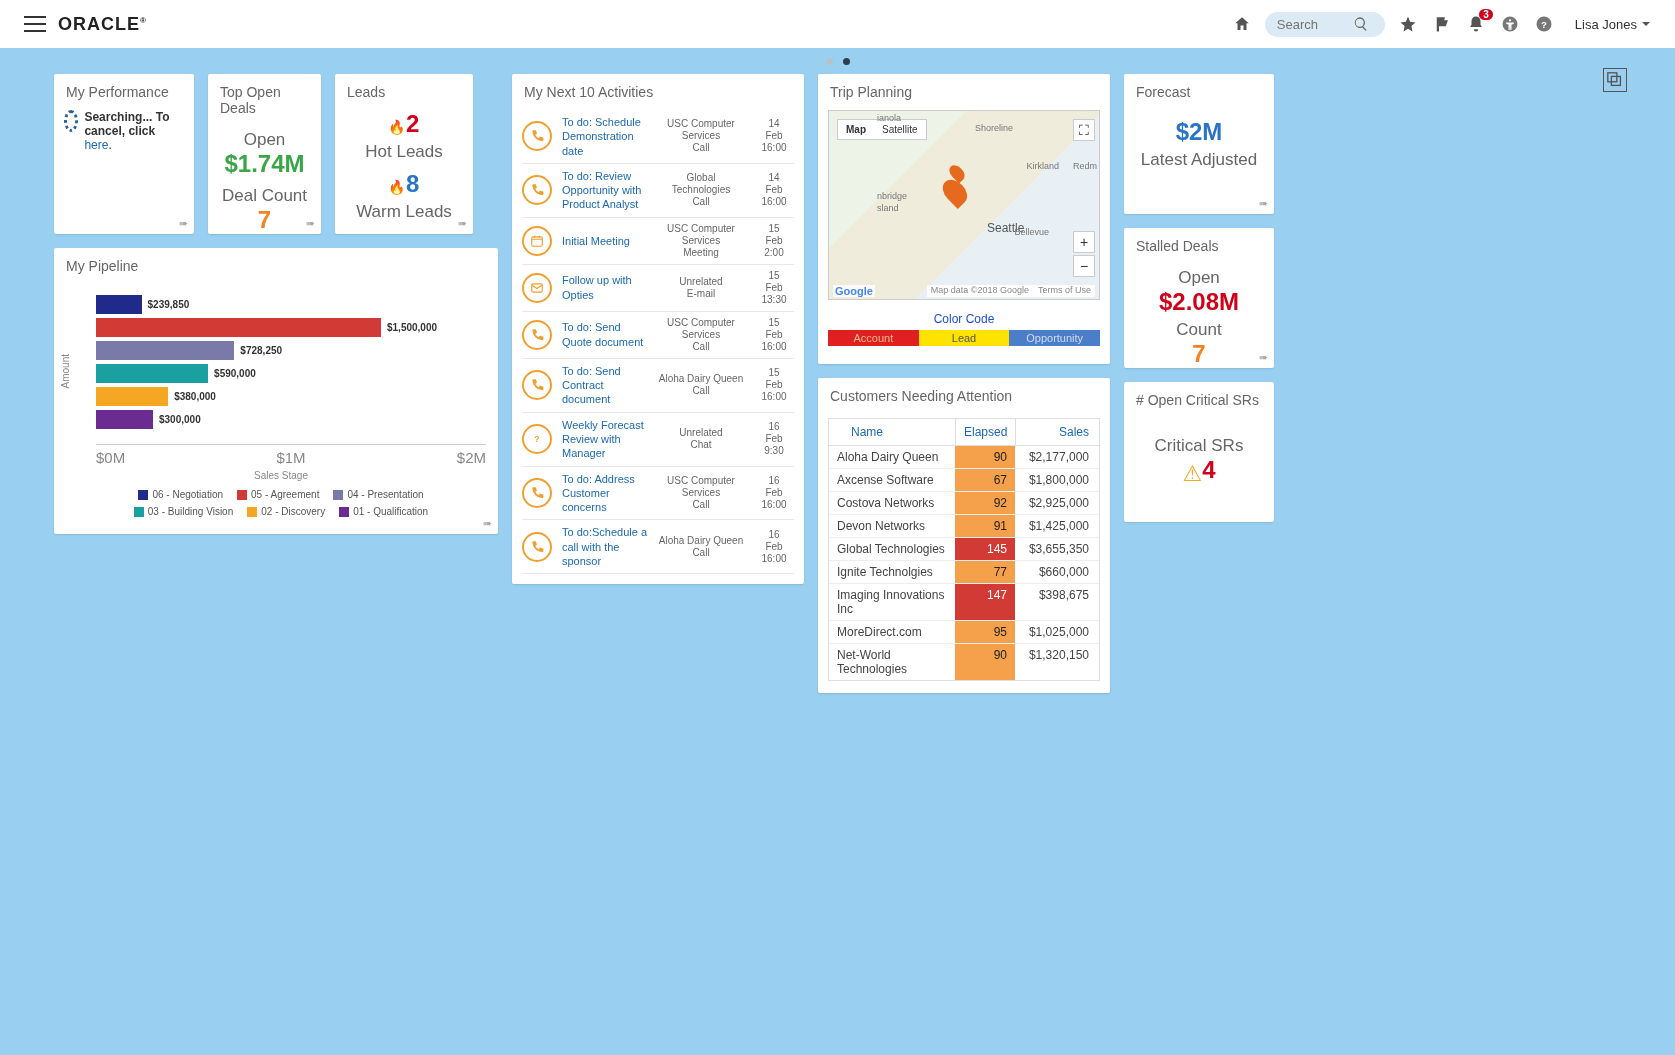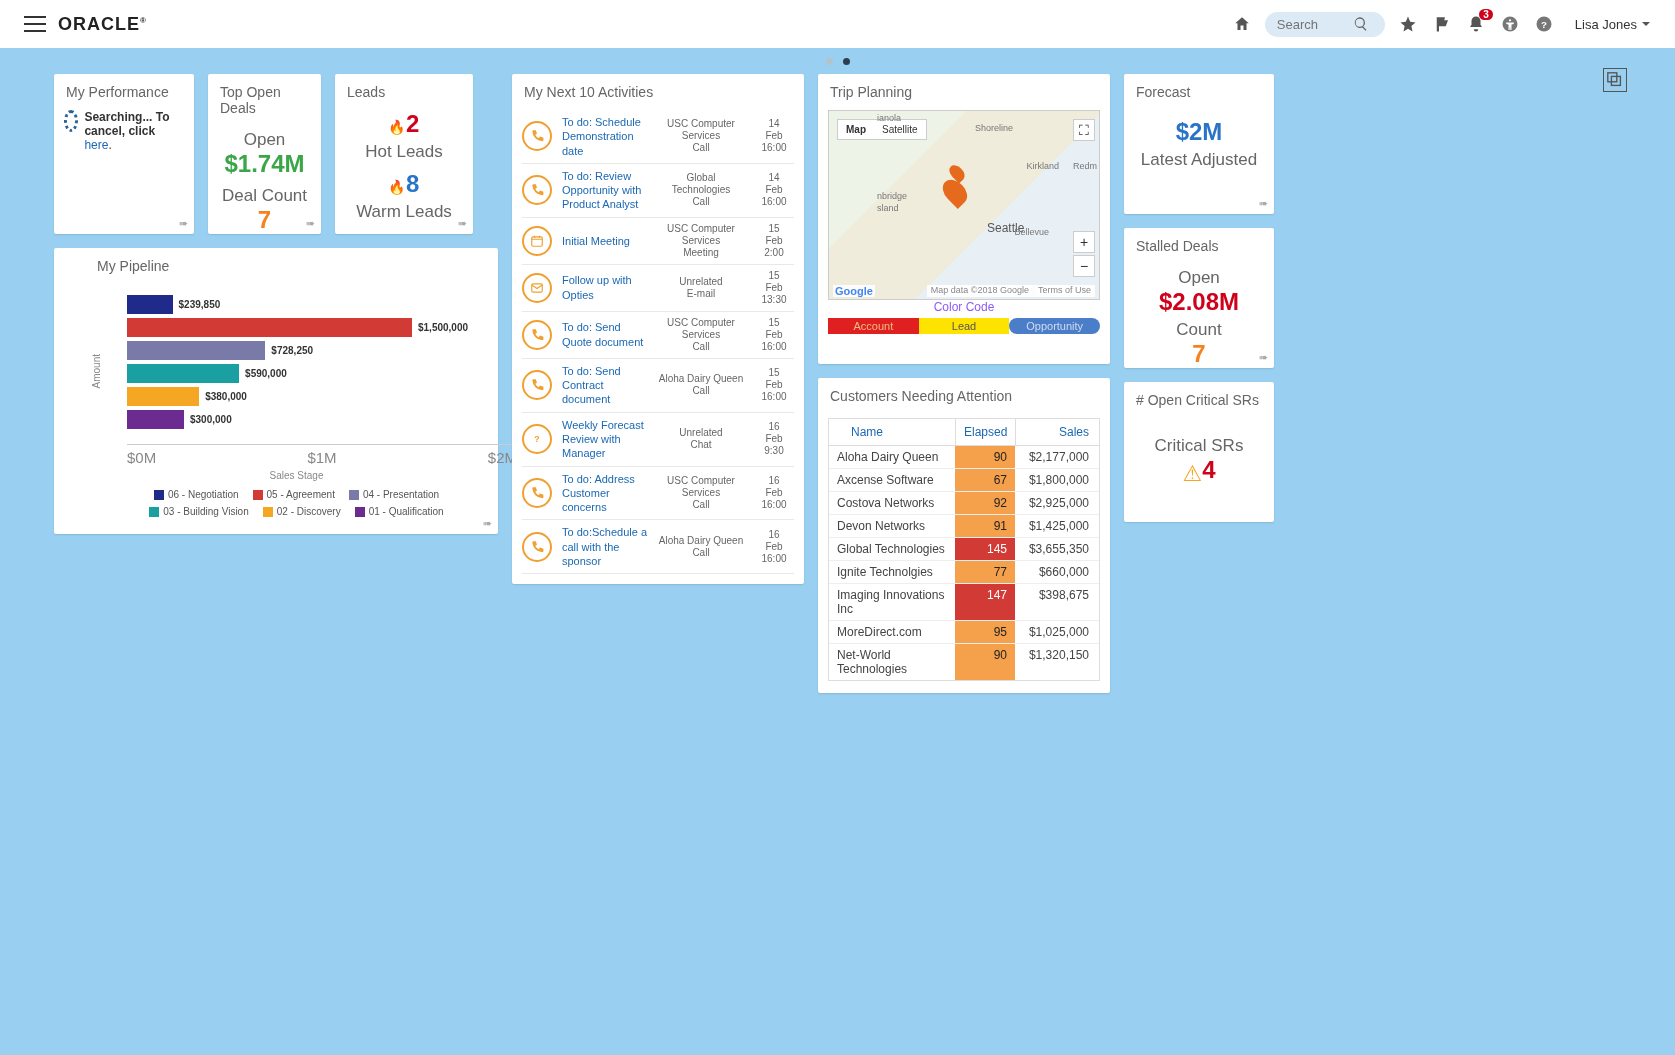--- a/index.html
+++ b/index.html
@@ -52,21 +52,21 @@
   
   .green{color:#3aa648;}
   .orange{color:#f58220;}
   .red{color:#d0021b;}
   .blue{color:#2a74c7;}
 
   
   .flame{color:#e56a1d;font-size:14px;}
 
   
-  .pipe-card{padding-bottom:10px;min-height:286px;padding-left:31px;}
+  .pipe-card{padding-bottom:10px;min-height:286px;}
   .chart{padding:10px 18px 0 28px;position:relative;}
   .ylab{position:absolute;left:6px;top:70px;font-size:10px;color:#888;writing-mode:vertical-rl;transform:rotate(180deg);}
   .bars{position:relative;height:150px;width:390px;margin-left:14px;}
   .bar-row{height:21px;margin-bottom:2px;display:flex;align-items:center;}
   .bar{height:19px;}
   .bar-lbl{font-size:10px;color:#333;margin-left:6px;font-weight:700;}
   .axis{display:flex;justify-content:space-between;width:390px;margin-left:14px;font-size:15px;color:#888;border-top:1px solid #ccc;padding-top:4px;}
   .xlab{font-size:10px;color:#888;text-align:center;margin-top:4px;}
   .legend{display:flex;flex-wrap:wrap;gap:6px 14px;font-size:10px;color:#555;justify-content:center;margin-top:8px;padding:0 14px;}
   .legend div{display:flex;align-items:center;gap:4px;white-space:nowrap;}
@@ -90,26 +90,26 @@
   .map-tabs{position:absolute;top:8px;left:8px;background:#fff;border:1px solid #ccc;font-size:10px;display:flex;}
   .map-tabs span{padding:4px 8px;cursor:pointer;}
   .map-tabs span.on{font-weight:700;}
   .map-btn{position:absolute;right:4px;background:#fff;border:1px solid #ccc;width:22px;height:22px;font-size:14px;text-align:center;line-height:20px;cursor:pointer;}
   .map-pins{position:absolute;left:45%;top:28%;}
   .pin{width:12px;height:18px;background:#e56a1d;border-radius:50% 50% 50% 0;transform:rotate(-45deg);position:absolute;}
   .pin2{left:-6px;top:14px;width:20px;height:28px;}
   .map-foot{position:absolute;bottom:2px;left:4px;right:4px;font-size:9px;color:#888;display:flex;justify-content:space-between;}
   .map-foot span{background:rgba(255,255,255,.85);padding:0 2px;}
   .map-goog{color:#4285f4;font-weight:700;font-size:11px;}
-  .cc-title{text-align:center;font-size:12px;color:#8b5cf6;margin-top:0;}
+  .cc-title{text-align:center;font-size:12px;color:#1d4ed8;margin-top:12px;}
   .cc-bar{display:flex;margin:4px 10px 10px;font-size:11px;text-align:center;}
   .cc-bar span{flex:1;padding:2px 0;}
   .cc-acct{background:#e02020;color:#eb8;}
   .cc-lead{background:#ffe300;color:#555;}
-  .cc-opp{background:#4b7ec8;color:#cfdbef;border-radius:8px;}
+  .cc-opp{background:#4b7ec8;color:#cfdbef;}
 
   
   .cust-card{min-height:260px;}
   .cust-tbl{margin:4px 10px 12px;border:1px solid #ddd;font-size:12px;}
   .cust-hd{display:flex;border-bottom:1px solid #ddd;background:#fff;}
   .cust-hd div{padding:6px 8px;color:#1b68b3;font-weight:400;cursor:pointer;}
   .cust-hd .c1{flex:1;margin-left:14px;}
   .cust-hd .c2{width:60px;text-align:center;border-left:1px solid #ddd;}
   .cust-hd .c3{width:84px;text-align:right;padding-right:10px;border-left:1px solid #ddd;}
   .cust-row{display:flex;border-bottom:1px solid #eee;}

